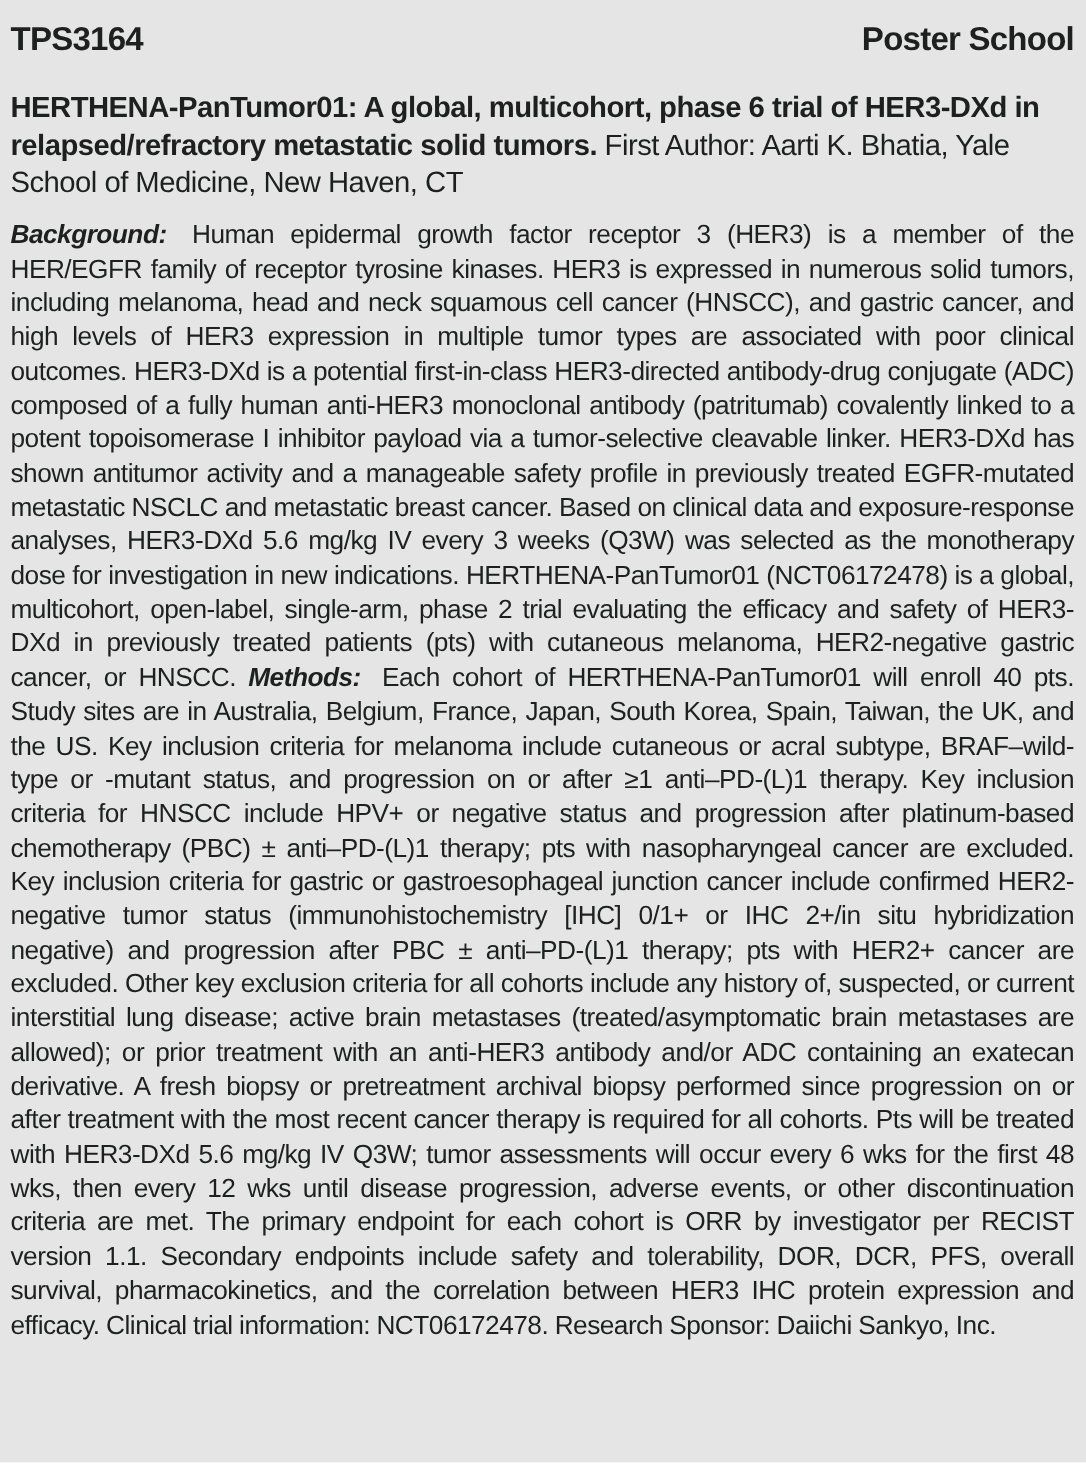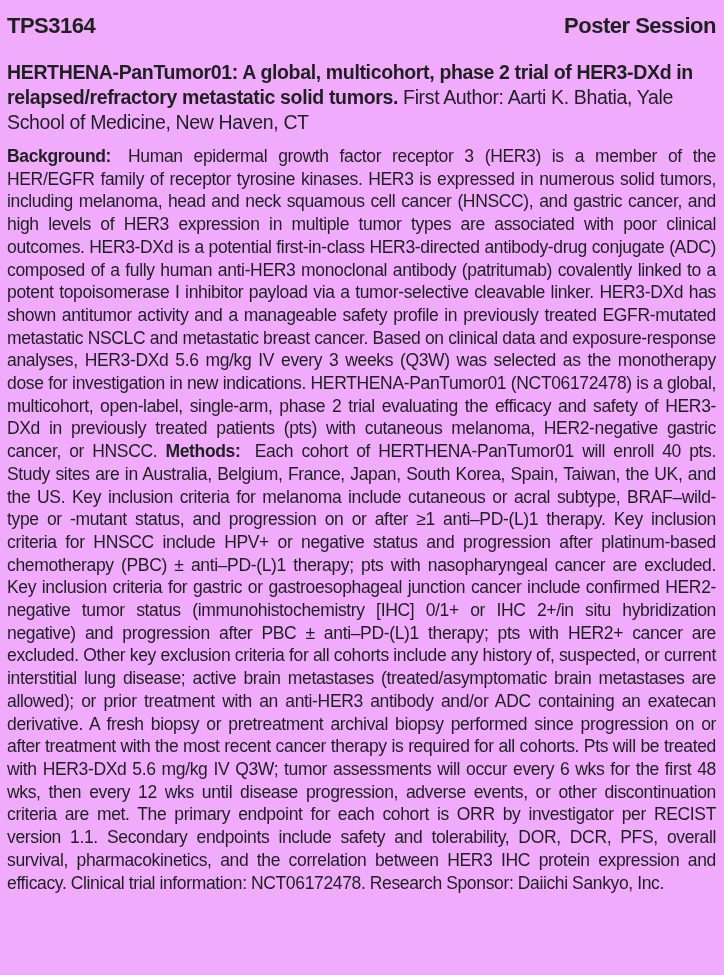--- a/index.html
+++ b/index.html
@@ -5,21 +5,21 @@
   html, body {
     margin: 0;
     padding: 0;
     background: #ffffff;
   }
   .page {
     position: relative;
     width: 724px;
     height: 975px;
     box-sizing: border-box;
-    background: #f0abfc;
+    background: #e5e5e5;
     padding: 13px 8px 0 7px;
     font-family: "Liberation Sans", sans-serif;
     color: #1d201f;
     overflow: hidden;
   }
   .header-row {
     display: flex;
     justify-content: space-between;
     align-items: baseline;
     font-weight: bold;
@@ -43,31 +43,32 @@
     font-size: 17.5px;
     line-height: 22.7px;
     text-align: justify;
     letter-spacing: -0.35px;
     word-spacing: -0.2px;
     color: #1d201f;
   }
   .sec-label {
     font-weight: bold;
     margin-right: 6px;
+    font-style: italic;
   }
   .gene {
   }
 </style>
 </head>
 <body>
 
 <div class="page">
 
   <div class="header-row">
     <span>TPS3164</span>
-    <span>Poster Session</span>
+    <span>Poster School</span>
   </div>
 
-  <h1 class="title"><span class="t-bold">HERTHENA-PanTumor01: A global, multicohort, phase 2 trial of HER3-DXd in relapsed/refractory metastatic solid tumors.</span><span class="t-reg"> First Author: Aarti K. Bhatia, Yale School of Medicine, New Haven, CT</span></h1>
+  <h1 class="title"><span class="t-bold">HERTHENA-PanTumor01: A global, multicohort, phase 6 trial of HER3-DXd in relapsed/refractory metastatic solid tumors.</span><span class="t-reg"> First Author: Aarti K. Bhatia, Yale School of Medicine, New Haven, CT</span></h1>
 
   <p class="abstract"><span class="sec-label">Background:</span><span> Human epidermal growth factor receptor 3 (HER3) is a member of the HER/EGFR family of receptor tyrosine kinases. HER3 is expressed in numerous solid tumors, including melanoma, head and neck squamous cell cancer (HNSCC), and gastric cancer, and high levels of HER3 expression in multiple tumor types are associated with poor clinical outcomes. HER3-DXd is a potential first-in-class HER3-directed antibody-drug conjugate (ADC) composed of a fully human anti-HER3 monoclonal antibody (patritumab) covalently linked to a potent topoisomerase I inhibitor payload via a tumor-selective cleavable linker. HER3-DXd has shown antitumor activity and a manageable safety profile in previously treated </span><span class="gene">EGFR</span><span>-mutated metastatic NSCLC and metastatic breast cancer. Based on clinical data and exposure-response analyses, HER3-DXd 5.6 mg/kg IV every 3 weeks (Q3W) was selected as the monotherapy dose for investigation in new indications. HERTHENA-PanTumor01 (NCT06172478) is a global, multicohort, open-label, single-arm, phase 2 trial evaluating the efficacy and safety of HER3-DXd in previously treated patients (pts) with cutaneous melanoma, HER2-negative gastric cancer, or HNSCC. </span><span class="sec-label">Methods:</span><span> Each cohort of HERTHENA-PanTumor01 will enroll 40 pts. Study sites are in Australia, Belgium, France, Japan, South Korea, Spain, Taiwan, the UK, and the US. Key inclusion criteria for melanoma include cutaneous or acral subtype, </span><span class="gene">BRAF</span><span>–wild-type or -mutant status, and progression on or after ≥1 anti–PD-(L)1 therapy. Key inclusion criteria for HNSCC include HPV+ or negative status and progression after platinum-based chemotherapy (PBC) ± anti–PD-(L)1 therapy; pts with nasopharyngeal cancer are excluded. Key inclusion criteria for gastric or gastroesophageal junction cancer include confirmed HER2-negative tumor status (immunohistochemistry [IHC] 0/1+ or IHC 2+/in situ hybridization negative) and progression after PBC ± anti–PD-(L)1 therapy; pts with HER2+ cancer are excluded. Other key exclusion criteria for all cohorts include any history of, suspected, or current interstitial lung disease; active brain metastases (treated/asymptomatic brain metastases are allowed); or prior treatment with an anti-HER3 antibody and/or ADC containing an exatecan derivative. A fresh biopsy or pretreatment archival biopsy performed since progression on or after treatment with the most recent cancer therapy is required for all cohorts. Pts will be treated with HER3-DXd 5.6 mg/kg IV Q3W; tumor assessments will occur every 6 wks for the first 48 wks, then every 12 wks until disease progression, adverse events, or other discontinuation criteria are met. The primary endpoint for each cohort is ORR by investigator per RECIST version 1.1. Secondary endpoints include safety and tolerability, DOR, DCR, PFS, overall survival, pharmacokinetics, and the correlation between HER3 IHC protein expression and efficacy. Clinical trial information: NCT06172478. Research Sponsor: Daiichi Sankyo, Inc.</span></p>
 
 </div>
 
 </body></html>

